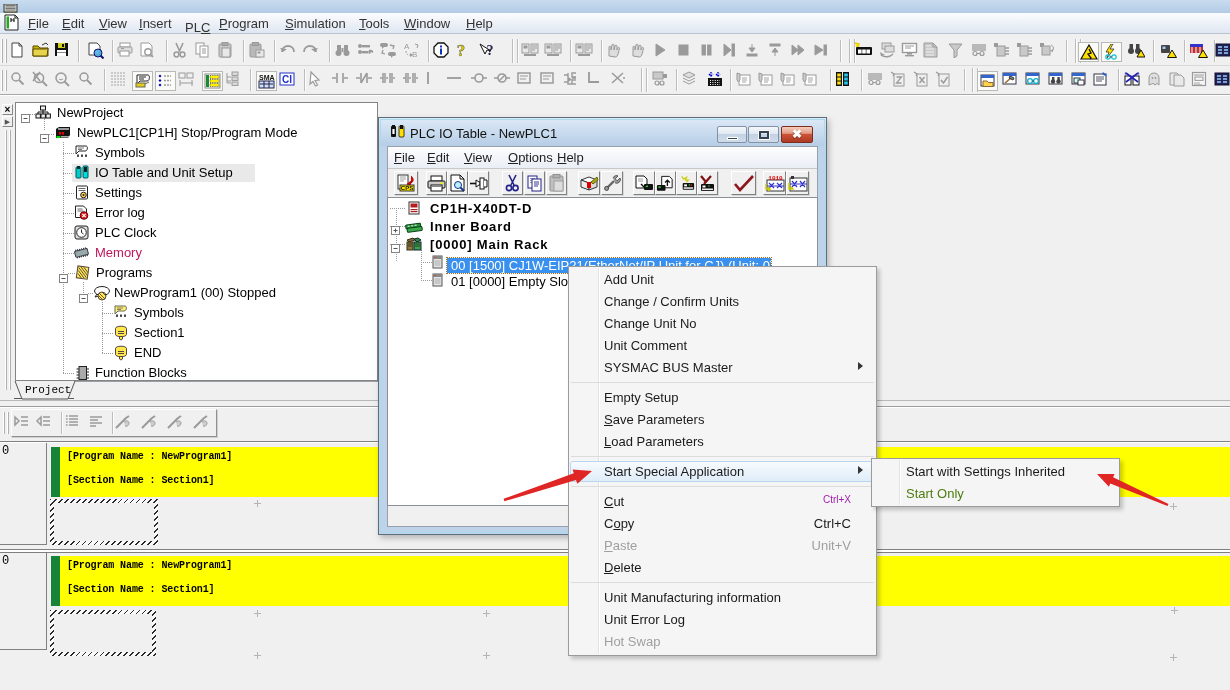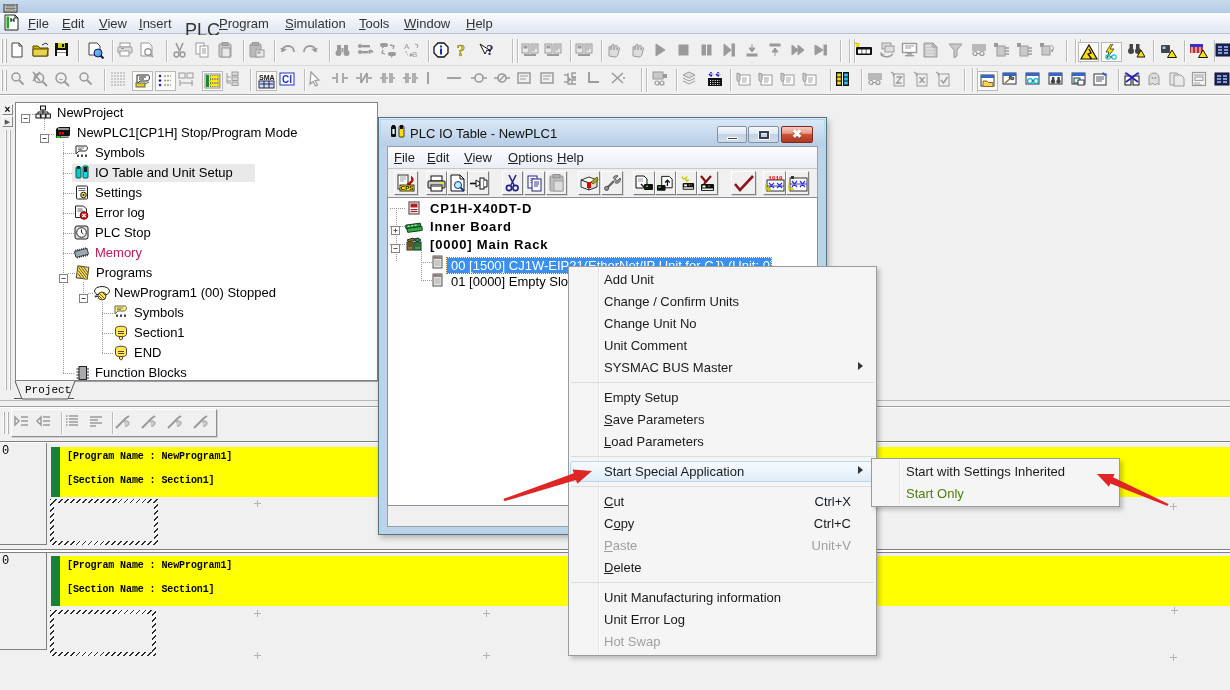--- a/index.html
+++ b/index.html
@@ -18,21 +18,21 @@
         <path d="M2 1h10l3 3v12H2z" fill="#fff" stroke="#222"></path>
         <path d="M12 1v3h3" fill="none" stroke="#222"></path>
         <rect x="3.5" y="2.5" width="2.5" height="12" fill="#2a2"></rect>
         <path d="M8 4v4M8 6h3M11 4v4" stroke="#222" stroke-width="1.2"></path>
         <path d="M7 9h7v5H7z" fill="#fff"></path>
       </svg></div>
     <div class="a" style="left:28px;top:3px;font-size:13px;color:#333"><u>F</u>ile</div>
     <div class="a" style="left:62px;top:3px;font-size:13px;color:#333"><u>E</u>dit</div>
     <div class="a" style="left:99px;top:3px;font-size:13px;color:#333"><u>V</u>iew</div>
     <div class="a" style="left:139px;top:3px;font-size:13px;color:#333"><u>I</u>nsert</div>
-    <div class="a" style="left:185px;top:7px;font-size:18px;color:#333">PL<u>C</u></div>
+    <div class="a" style="left:185px;top:7px;font-size:13px;color:#333">PL<u>C</u></div>
     <div class="a" style="left:219px;top:3px;font-size:13px;color:#333"><u>P</u>rogram</div>
     <div class="a" style="left:285px;top:3px;font-size:13px;color:#333"><u>S</u>imulation</div>
     <div class="a" style="left:359px;top:3px;font-size:13px;color:#333"><u>T</u>ools</div>
     <div class="a" style="left:404px;top:3px;font-size:13px;color:#333"><u>W</u>indow</div>
     <div class="a" style="left:466px;top:3px;font-size:13px;color:#333"><u>H</u>elp</div>
   </div>
 <div class="a" style="left:0;top:35px;width:1230px;height:31px;background:#f0f0f0;border-bottom:1px solid #d9d9d9"></div>
 <div class="a" style="left:0;top:67px;width:1230px;height:27px;background:#f0f0f0"></div>
 <div class="a" style="left:0;top:94px;width:1230px;height:1px;background:#a8a8a8"></div>
 <div class="a" style="left:0;top:95px;width:1230px;height:1px;background:#fff"></div>
@@ -700,21 +700,21 @@
       <path d="M3.5 4h5M3.5 6h6" stroke="#555" stroke-width="0.9"></path>
       <circle cx="10" cy="10.5" r="3.8" fill="#e02020" stroke="#600"></circle>
       <path d="M8.3 8.8l3.4 3.4M11.7 8.8l-3.4 3.4" stroke="#fff" stroke-width="1.2"></path>
     </svg></div>
 <div class="a" style="left:95px;top:205px;font-size:13px;color:#000;white-space:nowrap">Error log</div>
 <div style="position:absolute;left:74px;top:225px;width:18px;height:16px;"><svg width="15" height="15" viewBox="0 0 15 15">
       <rect x="1" y="1" width="13" height="13" rx="2" fill="#ddd" stroke="#222"></rect>
       <circle cx="7.5" cy="7.5" r="4.8" fill="#fff" stroke="#222"></circle>
       <path d="M7.5 4.5v3l2 1.5" stroke="#222" fill="none"></path>
     </svg></div>
-<div class="a" style="left:95px;top:225px;font-size:13px;color:#000;white-space:nowrap">PLC Stop</div>
+<div class="a" style="left:95px;top:225px;font-size:13px;color:#000;white-space:nowrap">PLC Clock</div>
 <div style="position:absolute;left:73px;top:245px;width:18px;height:16px;"><svg width="17" height="13" viewBox="0 0 17 13">
       <g transform="rotate(-14 8 7)">
         <rect x="2" y="4" width="13" height="6" rx="1" fill="#9aa" stroke="#334"></rect>
         <path d="M3.5 4V2.5M5.5 4V2.5M7.5 4V2.5M9.5 4V2.5M11.5 4V2.5M13.5 4V2.5M3.5 10v1.5M5.5 10v1.5M7.5 10v1.5M9.5 10v1.5M11.5 10v1.5M13.5 10v1.5" stroke="#334"></path>
       </g>
     </svg></div>
 <div class="a" style="left:95px;top:245px;font-size:13px;color:#be185d;white-space:nowrap">Memory</div>
 <div style="position:absolute;left:59px;top:269px;width:9px;height:9px;"><svg width="9" height="9" viewBox="0 0 9 9">
       <rect x="0.5" y="0.5" width="8" height="8" fill="#fff" stroke="#848484"></rect>
       <path d="M2.5 4.5h4" stroke="#555"></path>
@@ -1071,21 +1071,21 @@
 <div class="a" style="left:571px;top:382px;width:303px;height:1px;background:#dcdcdc"></div>
 <div class="a" style="left:604px;top:390px;font-size:13px;color:#1a1a1a;white-space:nowrap">Empty Setup</div>
 <div class="a" style="left:604px;top:412px;font-size:13px;color:#1a1a1a;white-space:nowrap"><u>S</u>ave Parameters</div>
 <div class="a" style="left:604px;top:434px;font-size:13px;color:#1a1a1a;white-space:nowrap"><u>L</u>oad Parameters</div>
 <div class="a" style="left:571px;top:456px;width:303px;height:1px;background:#dcdcdc"></div>
 <div class="a" style="left:570px;top:461px;width:304px;height:21px;background:linear-gradient(180deg,#f8fbfe,#ecf4fb 45%,#dfedf9);border:1px solid #b8d6f0;border-radius:3px"></div>
 <div class="a" style="left:604px;top:464px;font-size:13px;color:#1a1a1a;white-space:nowrap">Start Special Application</div>
 <div class="a" style="left:858px;top:466px;width:0;height:0;border-left:5px solid #333;border-top:4.5px solid transparent;border-bottom:4.5px solid transparent"></div>
 <div class="a" style="left:571px;top:486px;width:303px;height:1px;background:#dcdcdc"></div>
 <div class="a" style="left:604px;top:494px;font-size:13px;color:#1a1a1a;white-space:nowrap"><u>C</u>ut</div>
-<div class="a" style="left:770px;top:494px;width:81px;font-size:13px;color:#0f172a;text-align:right">Ctrl+X</div>
+<div class="a" style="left:770px;top:494px;width:81px;font-size:10px;color:#a21caf;text-align:right">Ctrl+X</div>
 <div class="a" style="left:604px;top:516px;font-size:13px;color:#1a1a1a;white-space:nowrap">C<u>o</u>py</div>
 <div class="a" style="left:770px;top:516px;width:81px;font-size:13px;color:#1a1a1a;text-align:right">Ctrl+C</div>
 <div class="a" style="left:604px;top:538px;font-size:13px;color:#9f9f9f;white-space:nowrap"><u>P</u>aste</div>
 <div class="a" style="left:770px;top:538px;width:81px;font-size:13px;color:#9f9f9f;text-align:right">Unit+V</div>
 <div class="a" style="left:604px;top:560px;font-size:13px;color:#1a1a1a;white-space:nowrap"><u>D</u>elete</div>
 <div class="a" style="left:571px;top:582px;width:303px;height:1px;background:#dcdcdc"></div>
 <div class="a" style="left:604px;top:590px;font-size:13px;color:#1a1a1a;white-space:nowrap">Unit Manufacturing information</div>
 <div class="a" style="left:604px;top:612px;font-size:13px;color:#1a1a1a;white-space:nowrap">Unit Error Log</div>
 <div class="a" style="left:604px;top:634px;font-size:13px;color:#9f9f9f;white-space:nowrap">Hot Swap</div>
 <div class="a" style="left:871px;top:458px;width:249px;height:49px;background:#f5f5f5;border:1px solid #9b9b9b;box-shadow:3px 3px 4px rgba(0,0,0,0.2)"></div>

